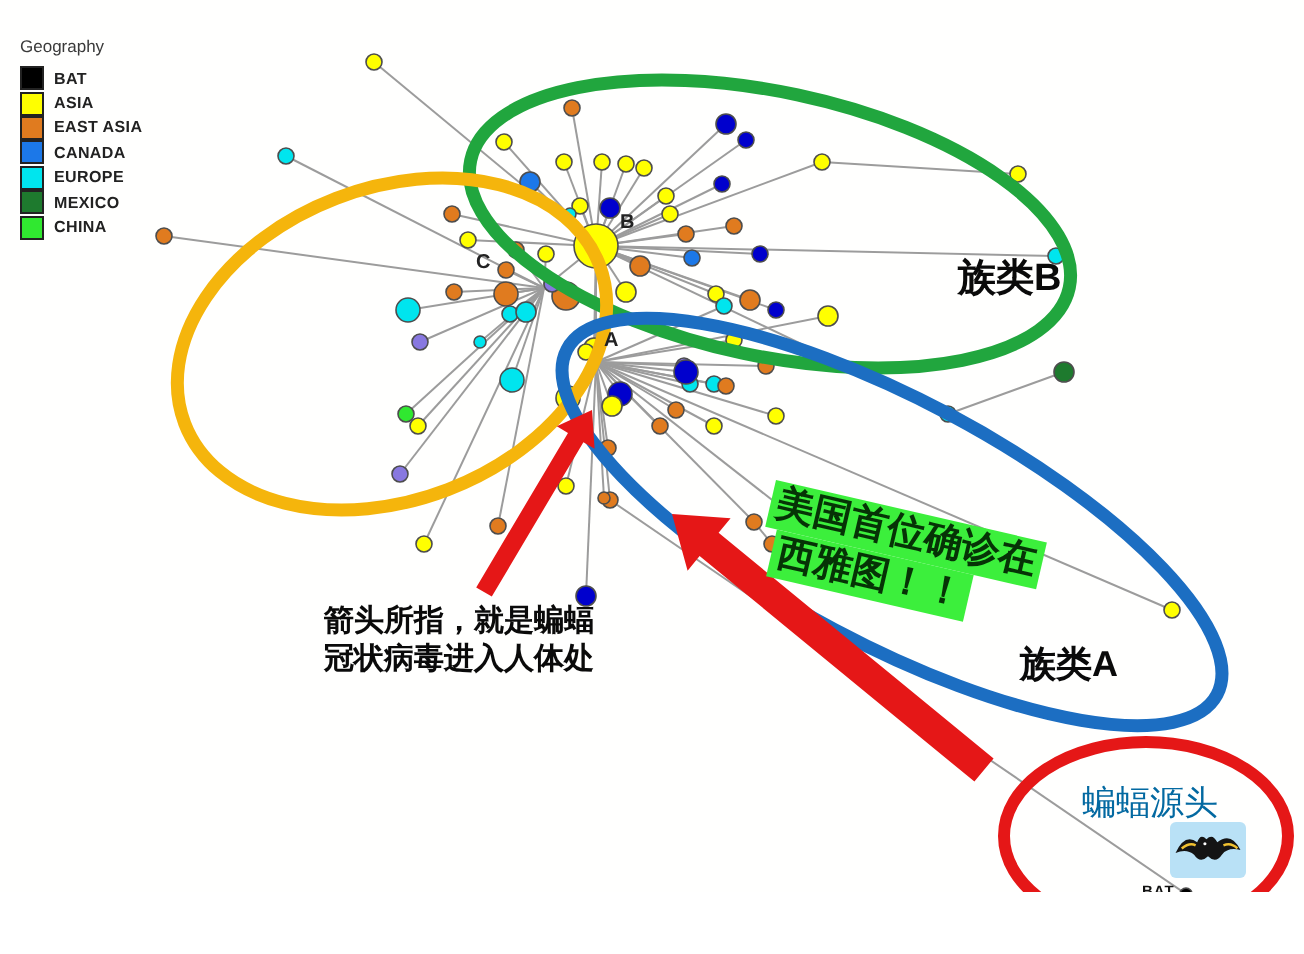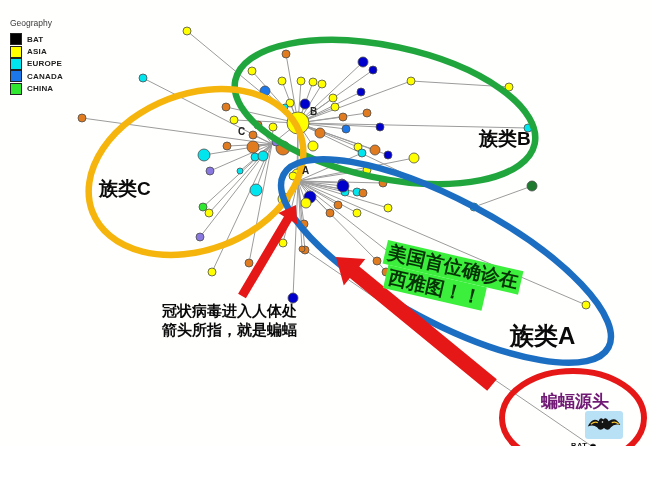--- a/index.html
+++ b/index.html
@@ -12,35 +12,35 @@
   
   #legend{left:10px;top:18px;width:110px;}
   #legend-title{font-size:8.5px;color:#3a3a3a;margin-bottom:5px;}
   .legend-item{display:flex;align-items:center;height:12.4px;}
   .legend-swatch{width:10px;height:10px;border:1px solid #222;margin-right:5px;flex:0 0 auto;}
   .legend-label{font-size:8px;font-weight:bold;color:#222;letter-spacing:0.2px;}
   
   .clade-label{font-weight:bold;font-size:19px;color:#0a0a0a;}
   #clade-b-label{left:479px;top:126px;}
   #clade-c-label{left:99px;top:176px;}
-  #clade-a-label{left:510px;top:320px;font-size:24px;}
+  #clade-a-label{left:510px;top:320px;font-size:18px;}
   
   .hub-letter{font-size:10px;font-weight:bold;color:#222;}
   #hub-letter-b{left:310px;top:106px;}
   #hub-letter-c{left:238px;top:126px;}
   #hub-letter-a{left:302px;top:165px;}
   
   #arrow-note{left:162px;top:301px;font-size:15px;font-weight:bold;line-height:19px;color:#0a0a0a;white-space:nowrap;}
   
   #seattle-note{left:388px;top:240px;transform:rotate(13deg);transform-origin:0 0;}
   #seattle-note span{display:block;background:#3cef3c;color:#063306;font-size:19px;font-weight:bold;
     line-height:24px;padding:0 3px;white-space:nowrap;width:max-content;}
   #seattle-note .line2{margin-left:6px;}
   
-  #bat-origin-label{left:541px;top:390px;font-size:17px;font-weight:bold;color:#701a75;white-space:nowrap;}
+  #bat-origin-label{left:541px;top:390px;font-size:17px;font-weight:normal;color:#0369a1;white-space:nowrap;}
   #bat-icon-box{left:585px;top:411px;width:38px;height:28px;background:#b9e1f6;border-radius:3px;
     display:flex;align-items:center;justify-content:center;}
   #bat-node-label{left:571px;top:441px;font-size:7.5px;font-weight:bold;color:#111;letter-spacing:0.5px;}
 </style>
 </head>
 <body>
 
 <div id="stage">
   <svg id="net" width="652" height="477">
       <line x1="298" y1="123" x2="272" y2="144" stroke="#9c9c9c" stroke-width="1"></line>
@@ -219,45 +219,52 @@
     <div id="legend-items">
         <div class="legend-item">
           <span class="legend-swatch" style="background: rgb(0, 0, 0);"></span>
           <span class="legend-label">BAT</span>
         </div>
         <div class="legend-item">
           <span class="legend-swatch" style="background: rgb(255, 255, 0);"></span>
           <span class="legend-label">ASIA</span>
         </div>
         <div class="legend-item">
+          <span class="legend-swatch" style="background: rgb(224, 123, 31);"></span>
+          <span class="legend-label">EAST ASIA</span>
+        </div>
+        <div class="legend-item">
+          <span class="legend-swatch" style="background: rgb(28, 120, 232);"></span>
+          <span class="legend-label">CANADA</span>
+        </div>
+        <div class="legend-item">
           <span class="legend-swatch" style="background: rgb(0, 229, 238);"></span>
           <span class="legend-label">EUROPE</span>
         </div>
         <div class="legend-item">
-          <span class="legend-swatch" style="background: rgb(28, 120, 232);"></span>
-          <span class="legend-label">CANADA</span>
+          <span class="legend-swatch" style="background: rgb(30, 122, 46);"></span>
+          <span class="legend-label">MEXICO</span>
         </div>
         <div class="legend-item">
           <span class="legend-swatch" style="background: rgb(48, 232, 48);"></span>
           <span class="legend-label">CHINA</span>
         </div>
       </div>
   </div>
 
   <div id="clade-b-label" class="abs clade-label">族类B</div>
-  <div id="clade-c-label" class="abs clade-label">族类C</div>
   <div id="clade-a-label" class="abs clade-label">族类A</div>
 
   <div id="hub-letter-b" class="abs hub-letter">B</div>
   <div id="hub-letter-c" class="abs hub-letter">C</div>
   <div id="hub-letter-a" class="abs hub-letter">A</div>
 
   <div id="arrow-note" class="abs">
+    <div>箭头所指，就是蝙蝠</div>
     <div>冠状病毒进入人体处</div>
-    <div>箭头所指，就是蝙蝠</div>
   </div>
 
   <div id="seattle-note" class="abs">
     <span class="line1">美国首位确诊在</span>
     <span class="line2">西雅图！！</span>
   </div>
 
   <div id="bat-origin-label" class="abs">蝙蝠源头</div>
 
   <div id="bat-icon-box" class="abs">

